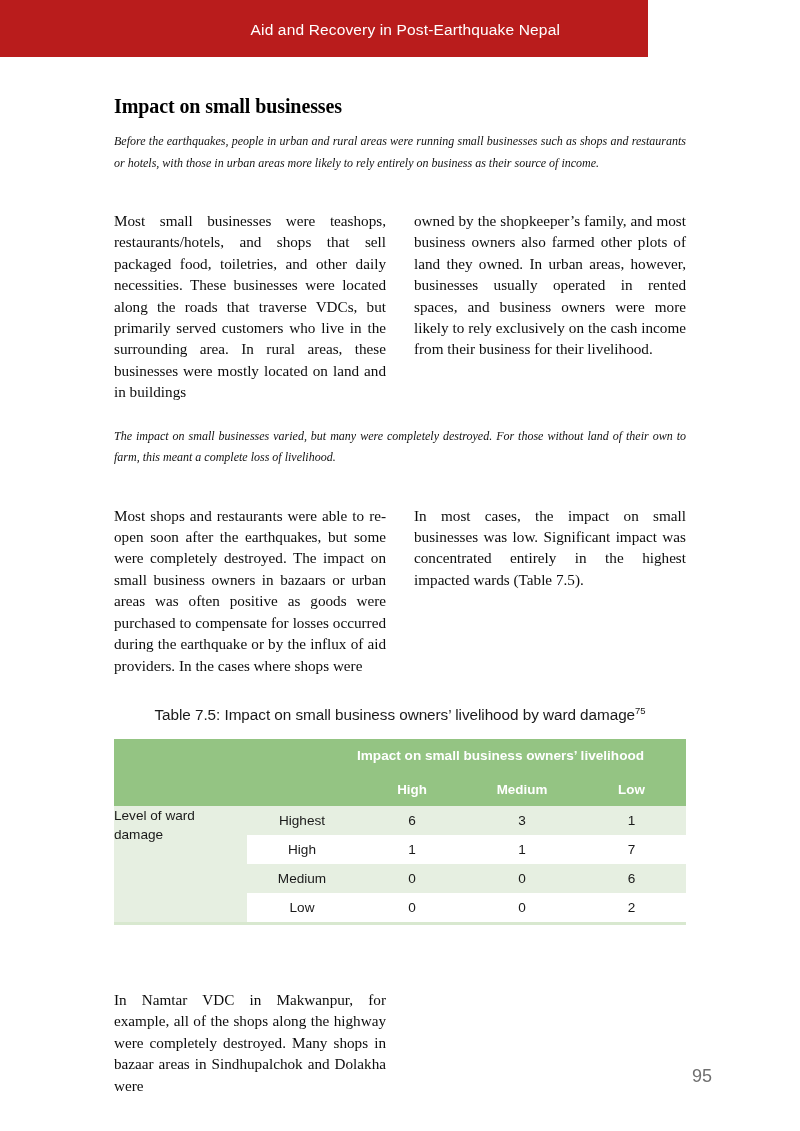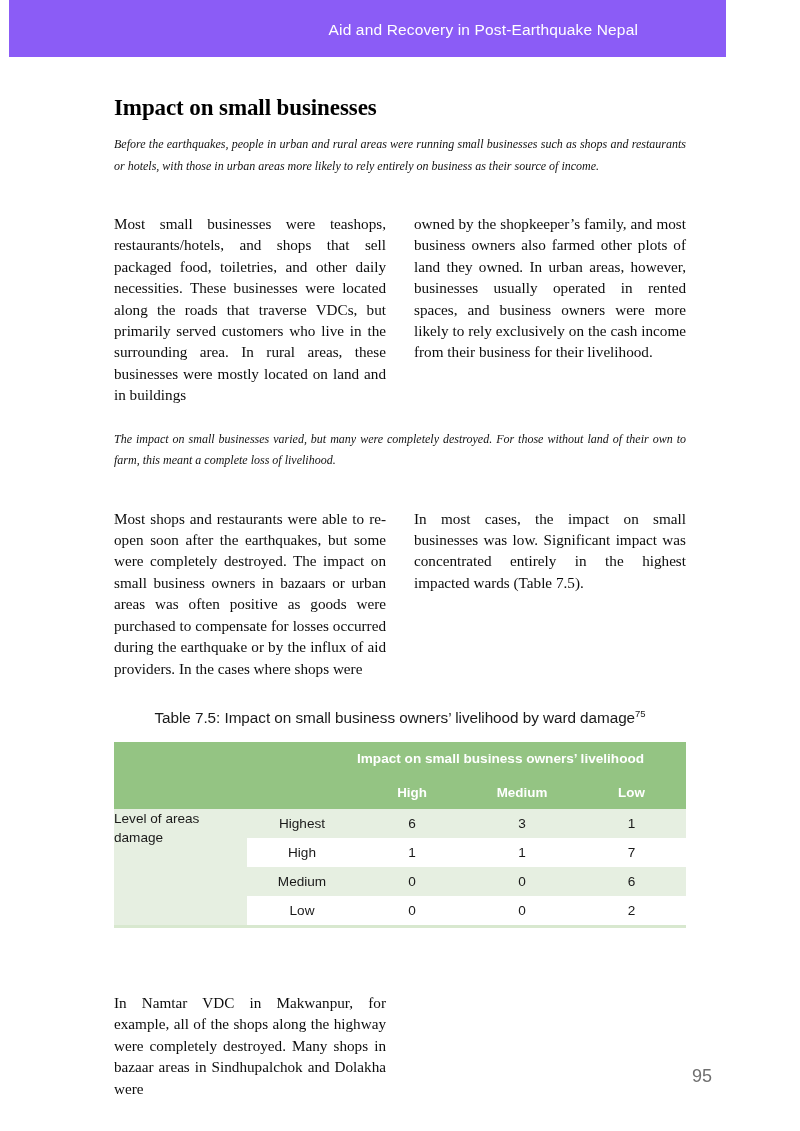--- a/index.html
+++ b/index.html
@@ -13,25 +13,24 @@
     font-family: "Liberation Serif", serif;
     position: relative;
     overflow: hidden;
   }
 
   
   .page-header {
     position: absolute;
     top: 0;
     left: 0;
-    width: 717px;
+    width: 648px;
     height: 57px;
-    background: #8b5cf6;
+    background: #b91c1c;
     box-sizing: border-box;
-    margin-left: 9px;
   }
   .page-header-title {
     position: absolute;
     right: 88px;
     top: 30px;
     transform: translateY(-50%);
     color: #ffffff;
     font-family: "Liberation Sans", sans-serif;
     font-size: 15.5px;
     letter-spacing: 0.15px;
@@ -42,21 +41,21 @@
   .content {
     position: absolute;
     left: 114px;
     top: 95px;
     width: 572px;
   }
 
   h2.section-title {
     font-family: "Liberation Serif", serif;
     font-weight: bold;
-    font-size: 23px;
+    font-size: 20px;
     margin: 0 0 13px 0;
     letter-spacing: -0.1px;
     color: #000;
   }
 
   p.lead {
     font-family: "Liberation Serif", serif;
     font-style: italic;
     font-size: 12px;
     line-height: 21.5px;
@@ -261,21 +260,21 @@
       </tr>
       <tr>
         <th class="th-blank" colspan="2"></th>
         <th class="th-green">High</th>
         <th class="th-green">Medium</th>
         <th class="th-green last">Low</th>
       </tr>
     </thead>
     <tbody>
       <tr class="shade">
-        <th class="row-head last-cell" rowspan="4">Level of areas damage</th>
+        <th class="row-head last-cell" rowspan="4">Level of ward damage</th>
         <td class="cat">Highest</td>
         <td class="val">6</td>
         <td class="val">3</td>
         <td class="val last">1</td>
       </tr>
       <tr class="plain">
         <td class="cat">High</td>
         <td class="val">1</td>
         <td class="val">1</td>
         <td class="val last">7</td>

